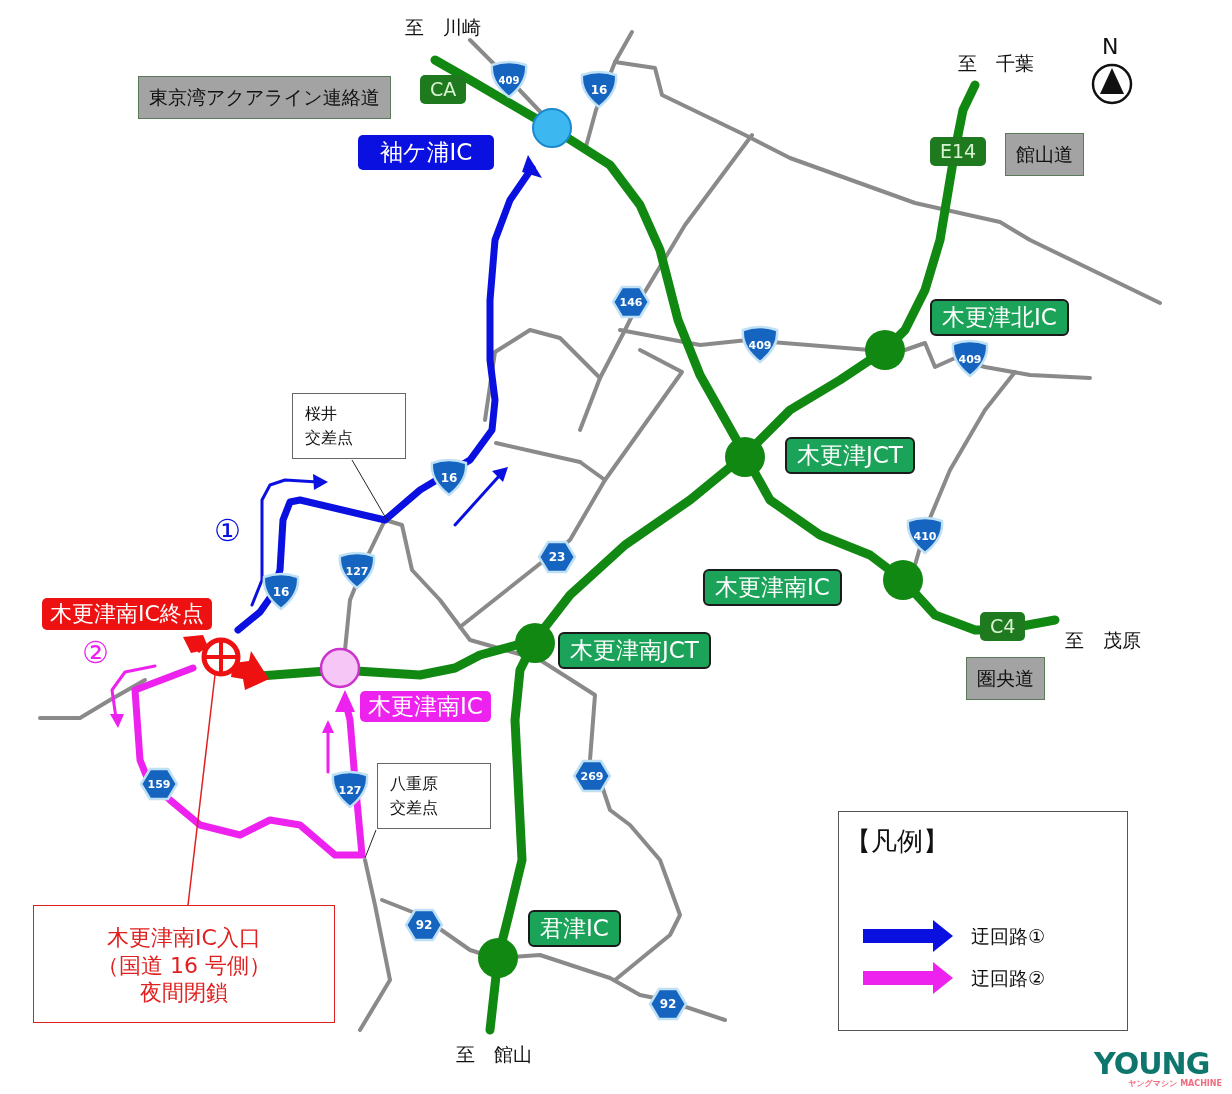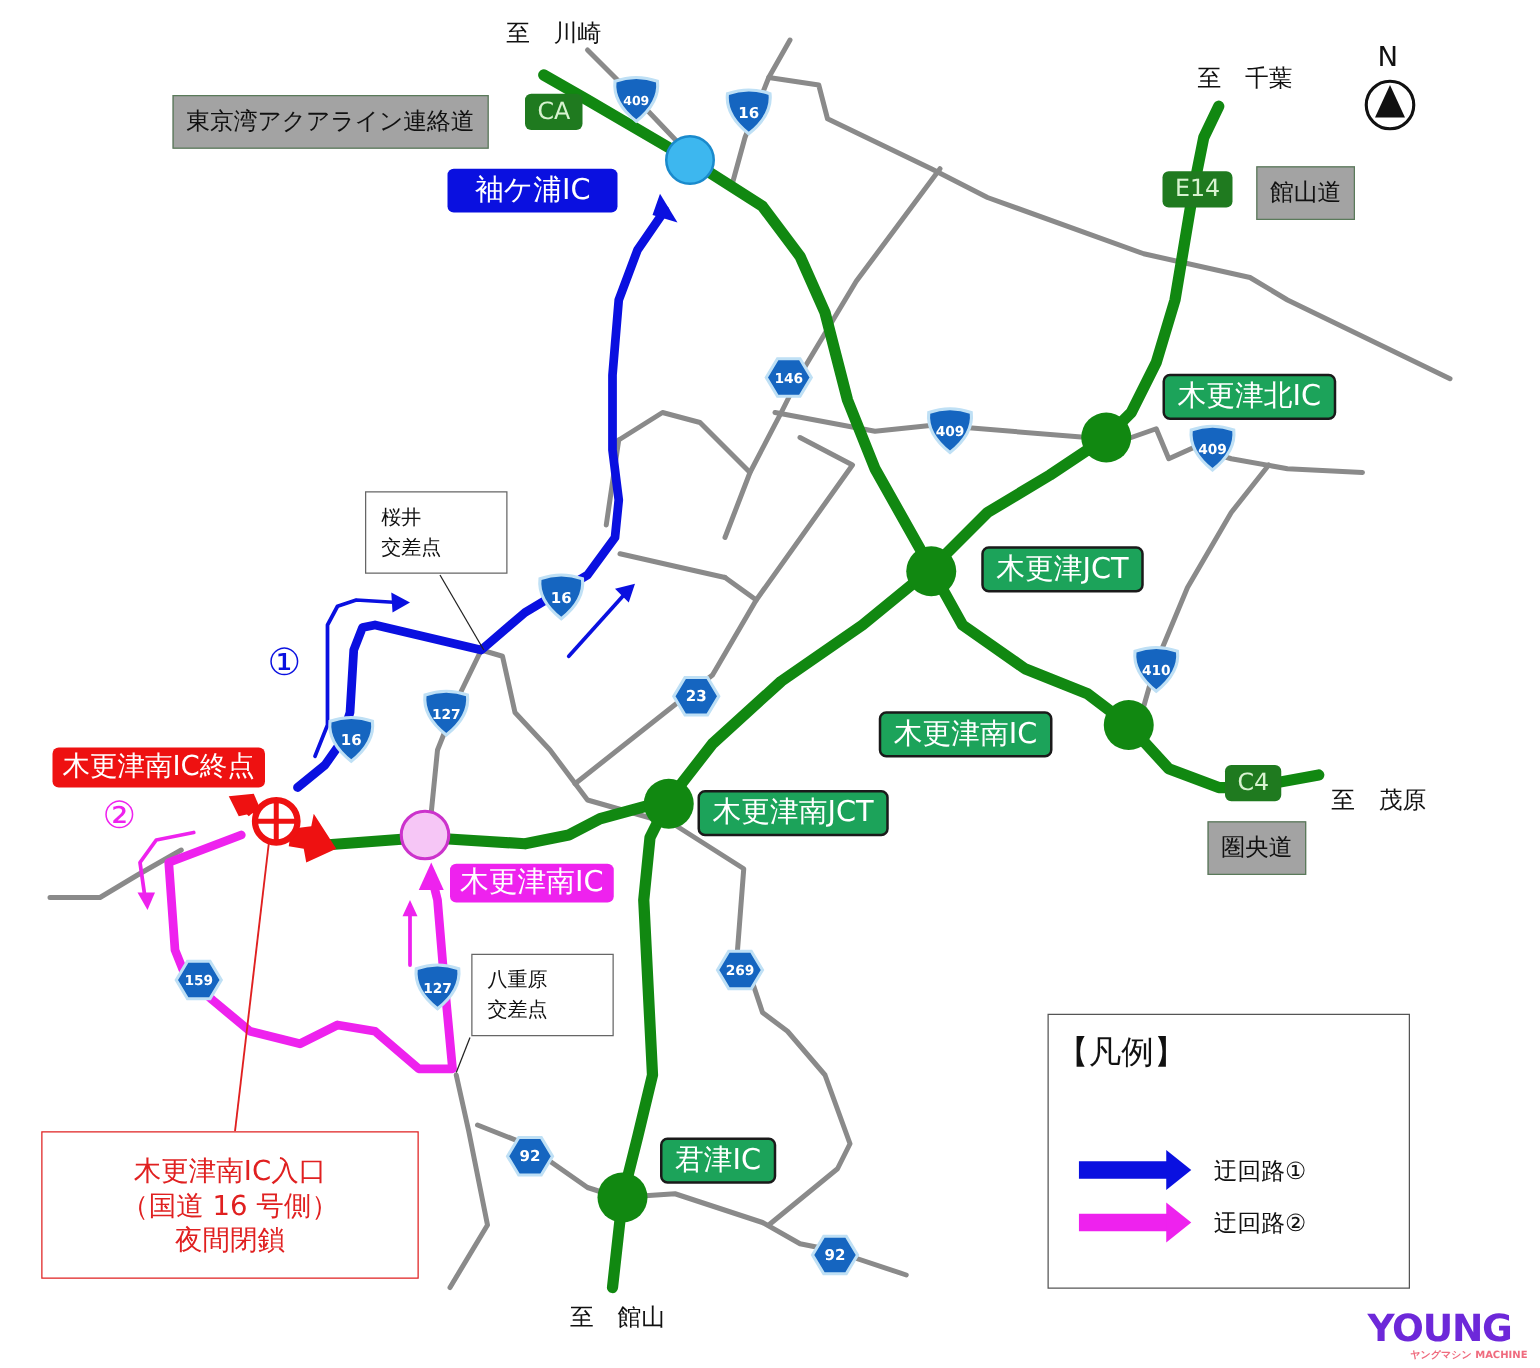--- a/index.html
+++ b/index.html
@@ -21,21 +21,21 @@
   .note-red { border: 1.5px solid #e02020; background: #fff; color: #e02020; font-size: 22px;
               text-align: center; line-height: 1.25; white-space: pre-line; padding: 18px 40px; }
   .legend { position: absolute; left: 838px; top: 811px; width: 288px; height: 218px;
             border: 1.5px solid #555; background: #fff; }
   .legend-title { position: absolute; left: 6px; top: 12px; font-size: 26px; color: #111; }
   .legend-row { position: absolute; left: 0; width: 288px; height: 40px; }
   .legend-row span.txt { position: absolute; left: 132px; top: 8px; font-size: 19px; color: #111; }
   .north { position: absolute; left: 1090px; top: 34px; width: 44px; height: 70px; }
   .north .n { position: absolute; left: 12px; top: 0; font-size: 22px; color: #111; }
   .logo { position: absolute; left: 1094px; top: 1046px; width: 130px; height: 44px; }
-  .logo .big { position: absolute; left: 0; top: 0; font-size: 30px; font-weight: bold; color: #6d28d9;
+  .logo .big { position: absolute; left: 0; top: 0; font-size: 30px; font-weight: bold; color: #0f766e;
                letter-spacing: -1px; font-family: "DejaVu Sans", sans-serif; }
   .logo .small { position: absolute; right: 2px; top: 32px; font-size: 8px; font-weight: bold; color: #ef6b7e; }
 </style>
 </head>
 <body>
 
 <svg id="map" viewBox="0 0 1232 1094" xmlns="http://www.w3.org/2000/svg">
   <defs>
     <g id="shield-shape">
       <path d="M-17,-15 Q0,-21 17,-15 Q19,2 0,17 Q-19,2 -17,-15 Z" fill="#1565c0" stroke="#bfe0f5" stroke-width="2.5"></path>

